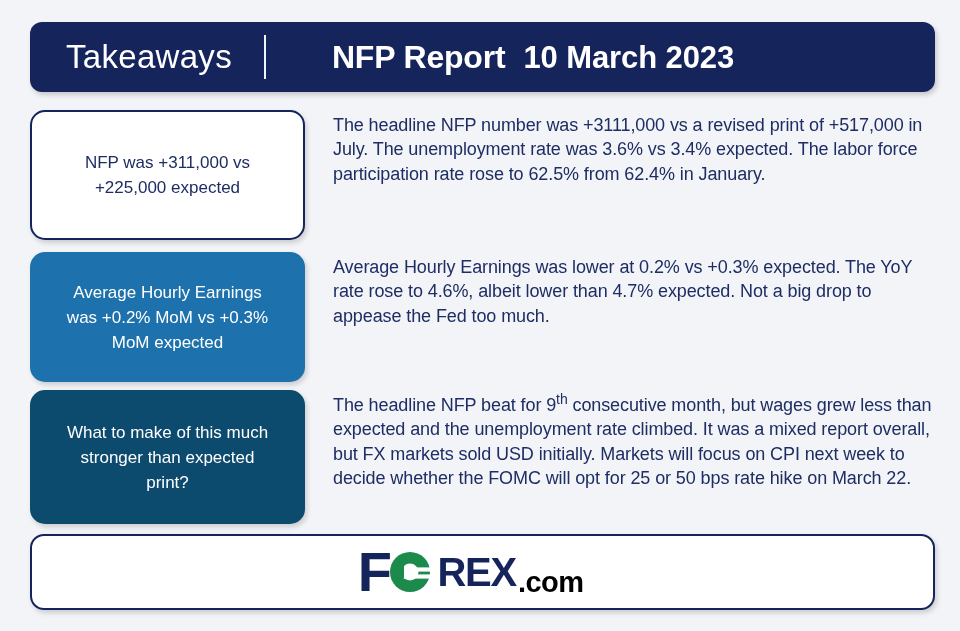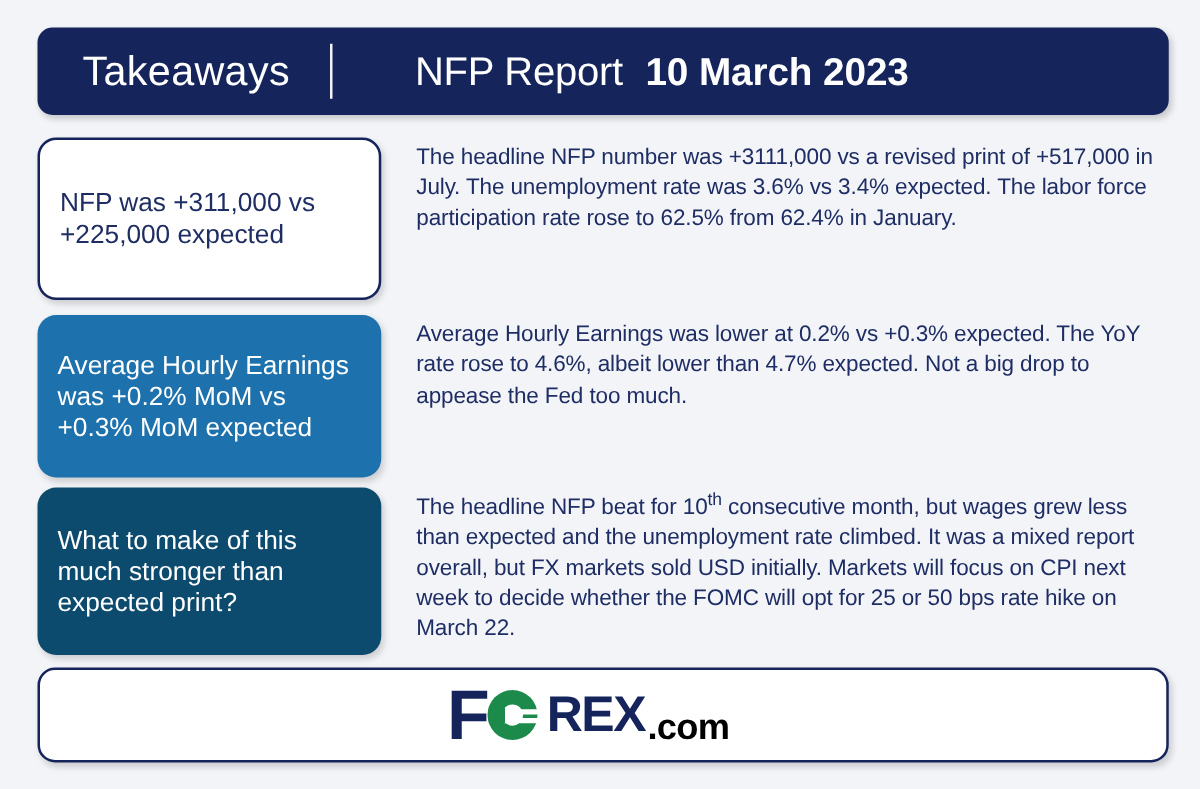--- a/index.html
+++ b/index.html
@@ -55,21 +55,21 @@
   }
   .header-right {
     display: flex;
     align-items: baseline;
     margin-left: 66px;
     white-space: nowrap;
   }
   .header-report {
     color: #ffffff;
     font-size: 32px;
-    font-weight: 400;
+    font-weight: 700;
     letter-spacing: -0.2px;
   }
   .header-date {
     color: #ffffff;
     font-size: 31px;
     font-weight: 700;
     margin-left: 18px;
     letter-spacing: -0.1px;
   }
 
@@ -86,23 +86,24 @@
   .row-3 { top: 390px; height: 134px; }
 
   .card {
     width: 275px;
     flex: 0 0 275px;
     border-radius: 15px;
     box-sizing: border-box;
     display: flex;
     align-items: center;
     justify-content: center;
-    padding: 10px 16px;
+    text-align: center;
+    padding: 10px 33px;
     box-shadow: 2px 3px 5px rgba(0,0,0,0.16);
-    font-size: 21px;
+    font-size: 17px;
     line-height: 25px;
     height: 100%;
   }
   .card-white {
     background: #ffffff;
     border: 2px solid #16245c;
     color: #1e2d64;
   }
   .card-blue {
     background: #1d71ac;
@@ -202,21 +203,21 @@
   </div>
 
   <div class="row row-2">
     <div class="card card-blue">Average Hourly Earnings was +0.2% MoM vs +0.3% MoM expected</div>
     <div class="para">Average Hourly Earnings was lower at 0.2% vs +0.3% expected. The YoY rate rose to 4.6%, albeit lower than 4.7% expected. Not a big drop to appease the Fed too much.</div>
   </div>
 
   <div class="row row-3">
     <div class="card card-green">What to make of this much stronger than expected print?</div>
     <div class="para">
-      <span>The headline NFP beat for 10</span><sup>th</sup><span> consecutive month, but wages grew less than expected and the unemployment rate climbed. It was a mixed report overall, but FX markets sold USD initially. Markets will focus on CPI next week to decide whether the FOMC will opt for 25 or 50 bps rate hike on March 22.</span>
+      <span>The headline NFP beat for 9</span><sup>th</sup><span> consecutive month, but wages grew less than expected and the unemployment rate climbed. It was a mixed report overall, but FX markets sold USD initially. Markets will focus on CPI next week to decide whether the FOMC will opt for 25 or 50 bps rate hike on March 22.</span>
     </div>
   </div>
 
   <div class="logo-panel">
     <div class="logo">
       <span class="logo-f">F</span>
       <span class="logo-euro">
         <svg width="46" height="46" viewBox="0 0 46 46" aria-hidden="true">
           <circle cx="21" cy="23" r="20" fill="#1b8a4b"></circle>
           <circle cx="21" cy="23" r="8.5" fill="#ffffff"></circle>

